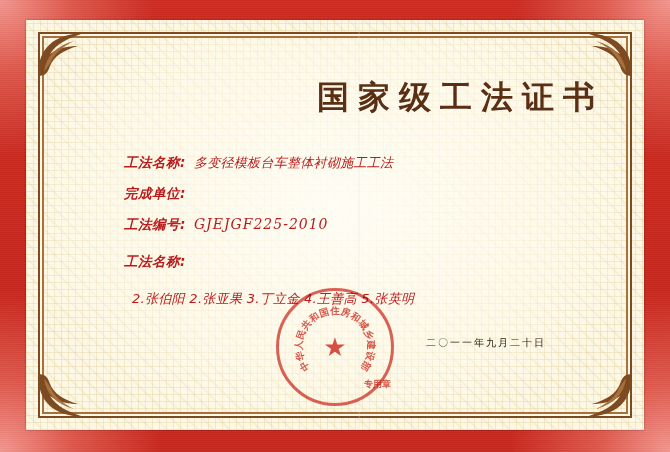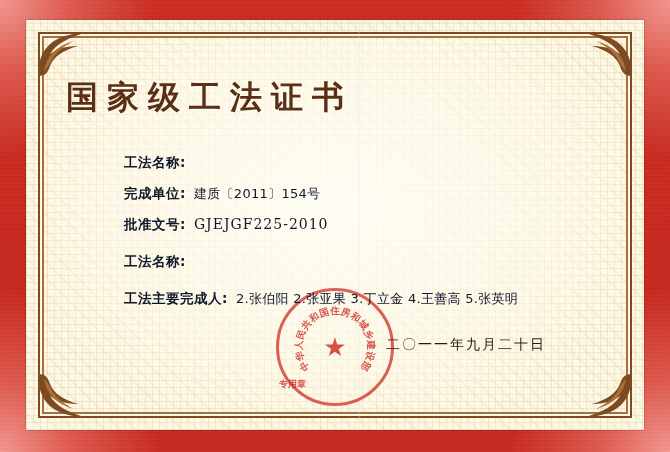--- a/index.html
+++ b/index.html
@@ -86,41 +86,42 @@
   .corner.bl { left: 8px;  bottom: 8px; transform: scaleY(-1); }
   .corner.br { right: 8px; bottom: 8px; transform: scale(-1,-1); }
 
   
   .content {
     position: absolute;
     left: 40px; right: 40px; top: 30px; bottom: 28px;
     z-index: 3;
   }
   .title {
-    text-align: left;
+    text-align: right;
     font-family: "DejaVu Serif", "Liberation Serif", serif;
     font-weight: bold;
     font-size: 32px;
     letter-spacing: 9px;
     color: #5a2f13;
     margin-top: 26px;
     margin-bottom: 34px;
     text-shadow: 0 1px 0 rgba(255,255,255,.6);
   }
   .rows {
     margin-left: 58px;
     margin-right: 30px;
   }
   .row {
     display: flex;
     align-items: baseline;
     margin-bottom: 13px;
     font-size: 13px;
-    color: #0f172a;
+    color: #b91c1c;
     font-family: "DejaVu Sans", "Liberation Sans", sans-serif;
+    font-style: italic;
   }
   .row .lbl {
     font-weight: bold;
     white-space: nowrap;
     letter-spacing: .5px;
     font-size: 13.5px;
   }
   .row .val {
     margin-left: 8px;
     letter-spacing: .3px;
@@ -130,21 +131,21 @@
     font-family: "DejaVu Serif", "Liberation Serif", serif;
     letter-spacing: 1px;
     font-size: 14px;
   }
   .spacer-gap { height: 6px; }
 
   .date {
     margin-top: 28px;
     text-align: right;
     padding-right: 58px;
-    font-size: 14px;
+    font-size: 10px;
     letter-spacing: 2px;
     color: #2b1b0c;
   }
 
   
   .seal {
     position: absolute;
     left: 50%;
     transform: translateX(-50%);
     top: 268px;
@@ -176,21 +177,21 @@
     font-size: 9.5px;
     font-weight: bold;
     font-family: "DejaVu Sans", "Liberation Sans", sans-serif;
     transform-origin: 0 0;
     white-space: nowrap;
   }
   .seal .bottom-text {
     position: absolute;
     left: 0; right: 0;
     bottom: 12px;
-    text-align: left;
+    text-align: right;
     font-size: 9px;
     font-weight: bold;
   }
 
   
   .crease {
     position: absolute;
     left: 332px; top: 0; bottom: 0;
     width: 2px;
     background: linear-gradient(90deg, rgba(0,0,0,.05), rgba(255,255,255,.35), rgba(0,0,0,.05));
@@ -225,36 +226,35 @@
       <path d="M4 48 C4 20 20 6 50 5 C34 10 22 16 16 26 C24 20 34 18 44 18 C30 22 20 28 16 38 C14 44 12 48 4 48 Z" fill="#7d4a22"></path>
       <path d="M10 44 C12 28 22 18 40 13 C28 19 20 26 17 34 Z" fill="#a8703a"></path>
     </svg>
 
     <div class="content">
       <div class="title">国家级工法证书</div>
 
       <div class="rows">
         <div class="row">
           <span class="lbl">工法名称:</span>
+          <span class="val">多变径模板台车整体衬砌施工工法</span>
         </div>
         <div class="row">
           <span class="lbl">完成单位:</span>
-          <span class="val">建质〔2011〕154号</span>
         </div>
         <div class="row code">
-          <span class="lbl">批准文号:</span>
+          <span class="lbl">工法编号:</span>
           <span class="val">GJEJGF225-2010</span>
         </div>
         <div class="spacer-gap"></div>
         <div class="row">
           <span class="lbl">工法名称:</span>
         </div>
         <div class="spacer-gap"></div>
         <div class="row">
-          <span class="lbl">工法主要完成人:</span>
           <span class="val">2.张伯阳  2.张亚果  3.丁立金  4.王善高  5.张英明</span>
         </div>
       </div>
 
       <div class="date">二〇一一年九月二十日</div>
     </div>
 
     <div class="seal">
       <div class="ring-text">
           <span style="transform: rotate(-122deg) translate(-50%, -42px);">中</span>

